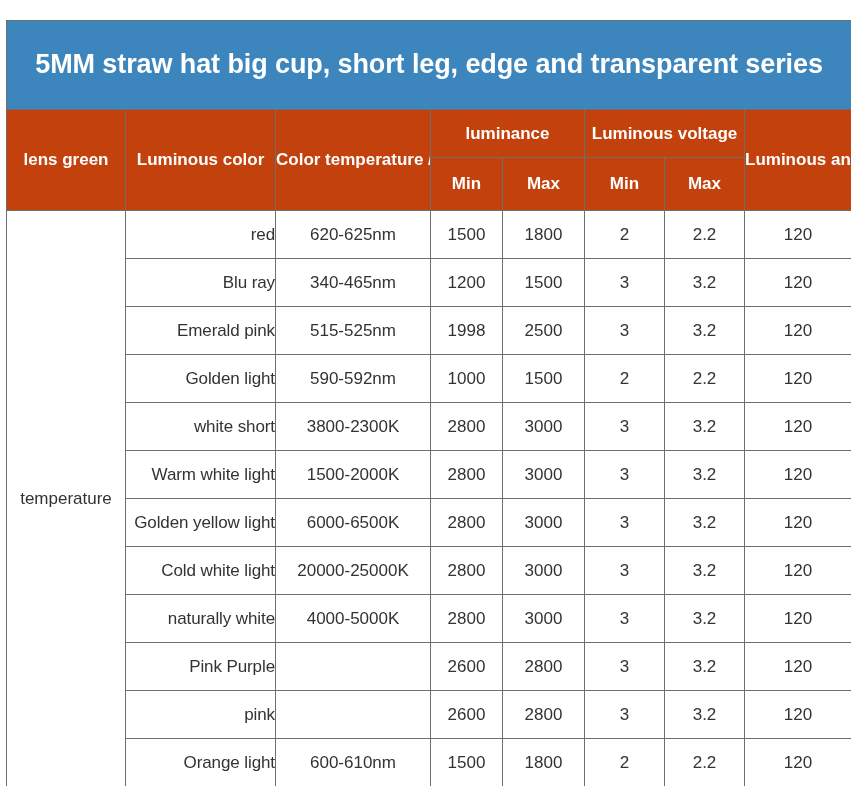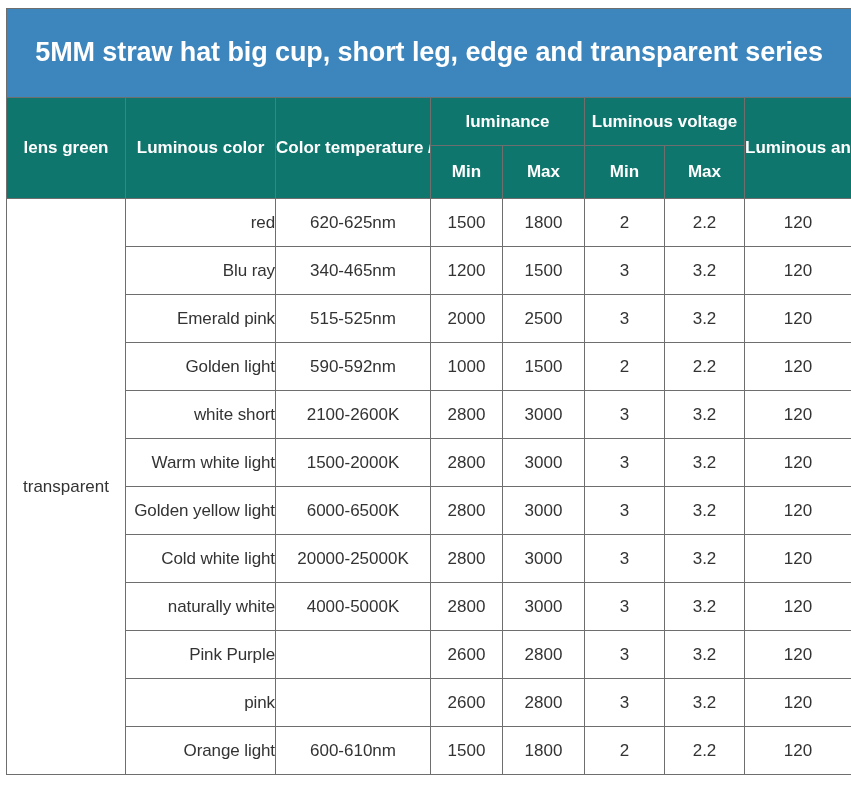--- a/index.html
+++ b/index.html
@@ -13,21 +13,21 @@
   #page {
     position: relative;
     width: 851px;
     height: 786px;
     background: #ffffff;
   }
   
   .spec-table {
     position: absolute;
     left: 6px;
-    top: 8px;
+    top: 20px;
     width: 845px;
     border-collapse: collapse;
     table-layout: fixed;
     background: #ffffff;
   }
   .spec-table td, .spec-table th {
     border: 1px solid #6e6e6e;
     padding: 0;
     margin: 0;
     overflow: hidden;
@@ -42,21 +42,21 @@
     line-height: 1.33;
     text-align: center;
     height: 89px;
     padding: 6px 40px;
     white-space: normal;
     border-color: #3d86bd;
     letter-spacing: -0.1px;
   }
   
   .hdr {
-    background: #0f766e;
+    background: #c2410c;
     color: #ffffff;
     font-size: 17px;
     font-weight: bold;
     text-align: center;
     vertical-align: middle;
     line-height: 1.25;
     white-space: normal;
     padding: 2px 3px;
   }
   .hdr-tall { height: 101px; }
@@ -126,59 +126,59 @@
       <tr>
         <td class="hdr hdr-sub">Min</td>
         <td class="hdr hdr-sub">Max</td>
         <td class="hdr hdr-sub">Min</td>
         <td class="hdr hdr-sub">Max</td>
       </tr>
 
       </tbody>
       <tbody id="rows-host">
         <tr>
-          <td class="cell-lens" rowspan="12">transparent</td>
+          <td class="cell-lens" rowspan="12">temperature</td>
           <td class="cell cell-name">red</td>
           <td class="cell">620-625nm</td>
           <td class="cell">1500</td>
           <td class="cell">1800</td>
           <td class="cell">2</td>
           <td class="cell">2.2</td>
           <td class="cell">120</td>
         </tr>
         <tr>
           <td class="cell cell-name">Blu ray</td>
           <td class="cell">340-465nm</td>
           <td class="cell">1200</td>
           <td class="cell">1500</td>
           <td class="cell">3</td>
           <td class="cell">3.2</td>
           <td class="cell">120</td>
         </tr>
         <tr>
           <td class="cell cell-name">Emerald pink</td>
           <td class="cell">515-525nm</td>
-          <td class="cell">2000</td>
+          <td class="cell">1998</td>
           <td class="cell">2500</td>
           <td class="cell">3</td>
           <td class="cell">3.2</td>
           <td class="cell">120</td>
         </tr>
         <tr>
           <td class="cell cell-name">Golden light</td>
           <td class="cell">590-592nm</td>
           <td class="cell">1000</td>
           <td class="cell">1500</td>
           <td class="cell">2</td>
           <td class="cell">2.2</td>
           <td class="cell">120</td>
         </tr>
         <tr>
           <td class="cell cell-name">white short</td>
-          <td class="cell">2100-2600K</td>
+          <td class="cell">3800-2300K</td>
           <td class="cell">2800</td>
           <td class="cell">3000</td>
           <td class="cell">3</td>
           <td class="cell">3.2</td>
           <td class="cell">120</td>
         </tr>
         <tr>
           <td class="cell cell-name">Warm white light</td>
           <td class="cell">1500-2000K</td>
           <td class="cell">2800</td>

